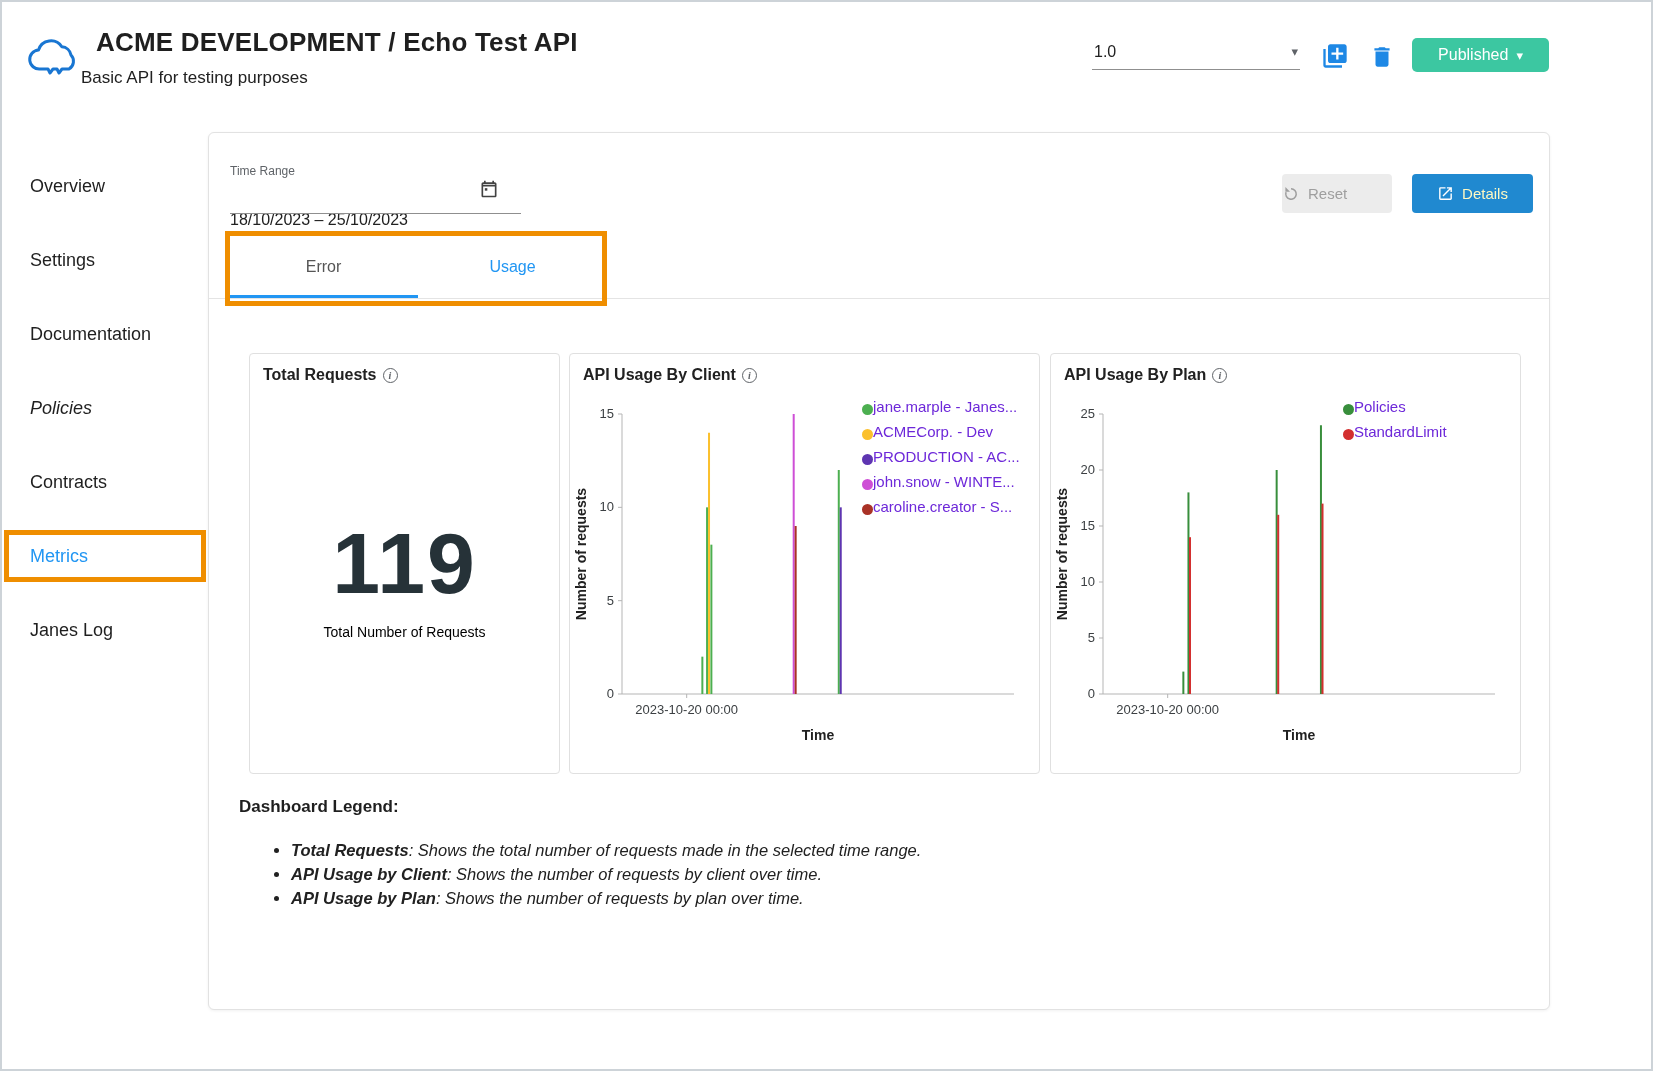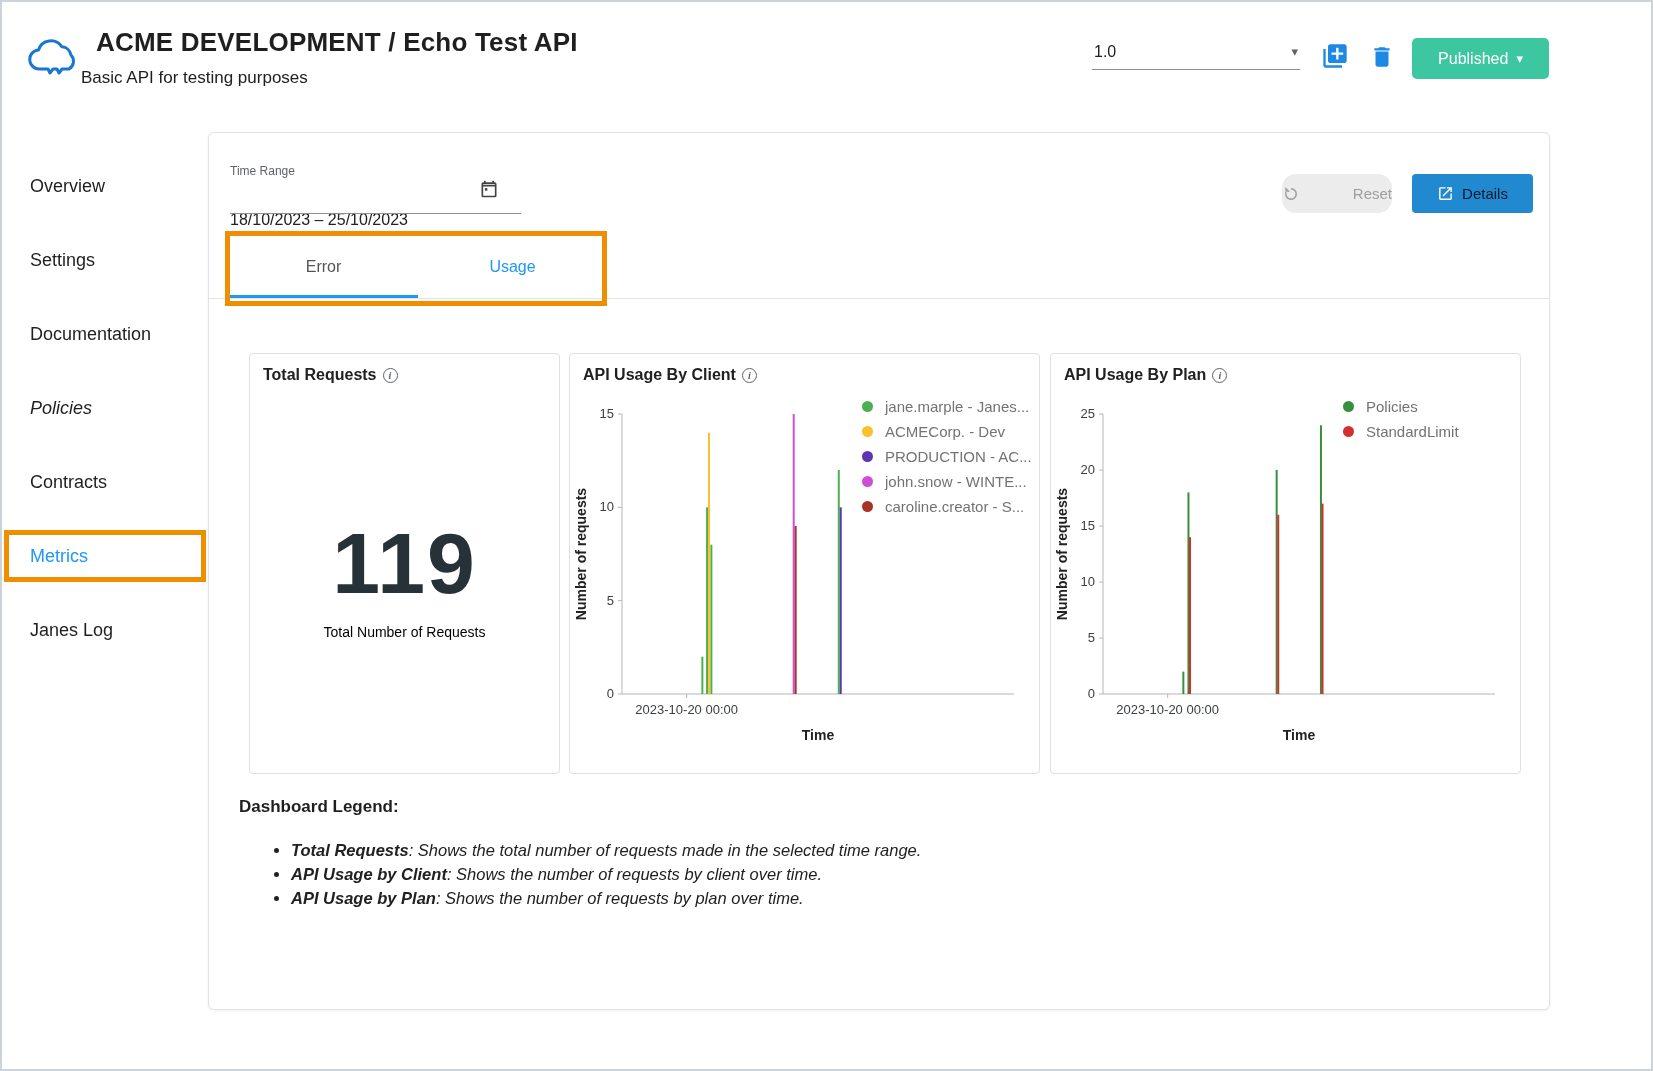--- a/index.html
+++ b/index.html
@@ -10,47 +10,47 @@
   .abs { position:absolute; }
 
   
   .app-title { font-size:26px; font-weight:600; color:#1f1f1f; letter-spacing:.2px; }
   .app-subtitle { font-size:17px; color:#212121; }
   .version-select { width:208px; height:32px; border-bottom:1px solid #8f8f8f;
                     font-size:16px; color:#212121; cursor:pointer; display:flex;
                     align-items:center; justify-content:space-between; padding:0 2px 4px 2px; }
   .caret { font-size:13px; color:#5f6368; }
   .icon-btn { background:none; border:none; cursor:pointer; padding:0; }
-  .published-btn { width:137px; height:41px; background:#3cc7a1; border:none; border-radius:5px;
+  .published-btn { width:137px; height:34px; background:#3cc7a1; border:none; border-radius:5px;
                    color:#fff; font-size:16px; font-weight:500; cursor:pointer;
                    display:flex; align-items:center; justify-content:center; gap:8px;
                    font-family:"Liberation Sans", sans-serif; }
   .published-btn .caret { color:#fff; }
 
   
   .side-item { font-size:18px; color:#1f1f1f; cursor:pointer; white-space:nowrap; }
   .side-item.active { color:#2196f3; }
 
   
   .annotation { border:5px solid #ef8e00; pointer-events:none; z-index:50; }
 
   
   .main-card { left:206px; top:130px; width:1342px; height:878px; background:#fff;
                border:1px solid #e2e2e2; border-radius:6px;
                box-shadow:0 1px 3px rgba(0,0,0,.06); }
   .tr-label { font-size:12px; color:#5f6368; }
   .tr-value { font-size:16px; color:#212121; cursor:pointer;margin-top:28px; }
   .tr-underline { height:1px; background:#8f8f8f; }
 
-  .reset-btn { width:110px; height:39px; background:#ececec; border:none; border-radius:14px;
+  .reset-btn { width:110px; height:39px; background:#ececec; border:none; border-radius:4px;
                color:#9e9e9e; font-size:15px; font-weight:500; display:flex; align-items:center;
-               justify-content:space-between; gap:8px; cursor:default;
+               justify-content:flex-start; gap:8px; cursor:default;
                font-family:"Liberation Sans", sans-serif; }
   .details-btn { width:121px; height:39px; background:#2089d0; border:none; border-radius:4px;
-                 color:#0f172a; font-size:15px; font-weight:500; display:flex; align-items:center;
+                 color:#fef9c3; font-size:15px; font-weight:500; display:flex; align-items:center;
                  justify-content:center; gap:8px; cursor:pointer;
                  font-family:"Liberation Sans", sans-serif; }
 
   .tabs-row { display:flex; height:62px; }
   .tab { width:189px; text-align:center; line-height:62px; font-size:16px; cursor:pointer; }
   .tab.active { color:#2196f3; }
   .tab.inactive { color:#555; }
   .tab-underline { height:3px; background:#2196f3; }
   .tabs-divider { height:1px; background:#e4e4e4; width:100%; }
 
@@ -61,21 +61,21 @@
   .info { width:15px; height:15px; border:1.5px solid #5f6368; border-radius:50%;
           display:inline-flex; align-items:center; justify-content:center;
           font-size:10px; color:#5f6368; cursor:pointer; flex:0 0 auto; }
   .info::after { content:"i"; font-family:"Liberation Serif", serif; font-style:italic; }
 
   .big-number { font-size:86px; font-weight:600; color:#263238; text-align:center;
                 letter-spacing:2px; }
   .big-caption { font-size:14px; color:#000000; text-align:center; }
 
   .legend { display:flex; flex-direction:column; gap:8px; }
-  .legend-item { display:flex; align-items:center; gap:12px; font-size:15px; color:#737373; }
+  .legend-item { display:flex; align-items:flex-end; gap:0; font-size:15px; color:#6d28d9; }
   .legend-dot { width:11px; height:11px; border-radius:50%; flex:0 0 auto; }
 
   svg.chart text { font-family:"Liberation Sans", sans-serif; }
 
   
   .dash-heading { font-size:17px; font-weight:700; color:#1f1f1f; }
   .dash-list { list-style:disc; margin-left:20px; }
   .dash-list li { font-size:16.5px; color:#212121; margin-bottom:5px; }
   .dash-list b { font-weight:700; }
 </style>

